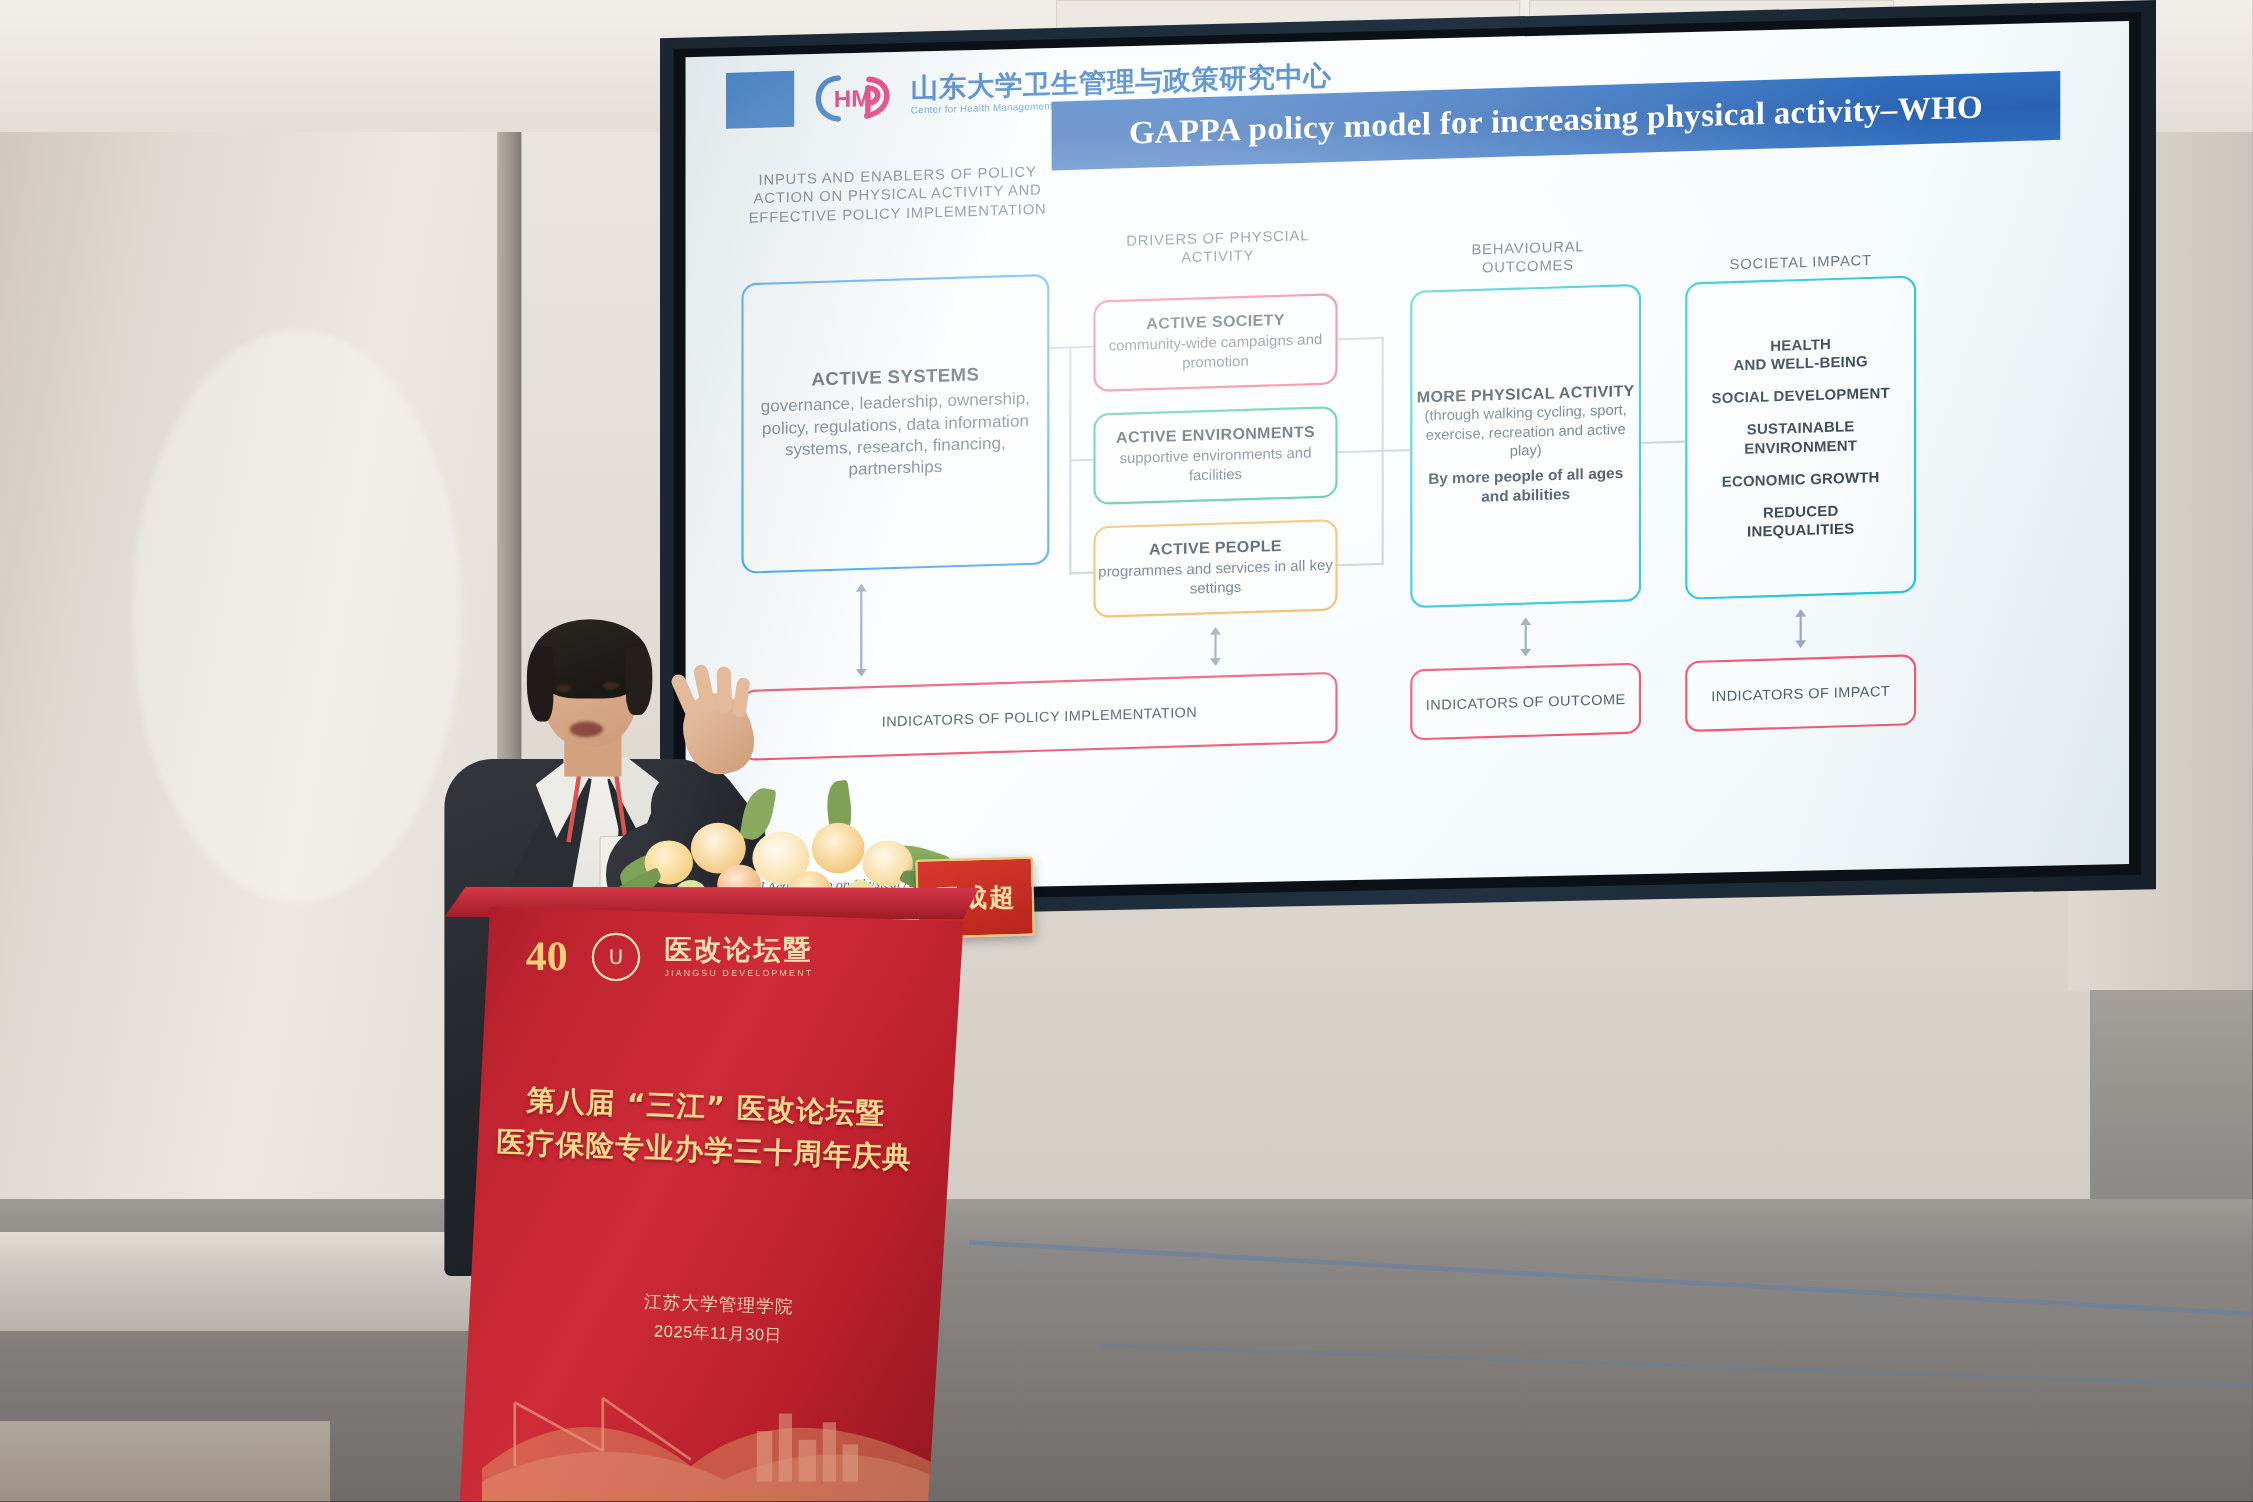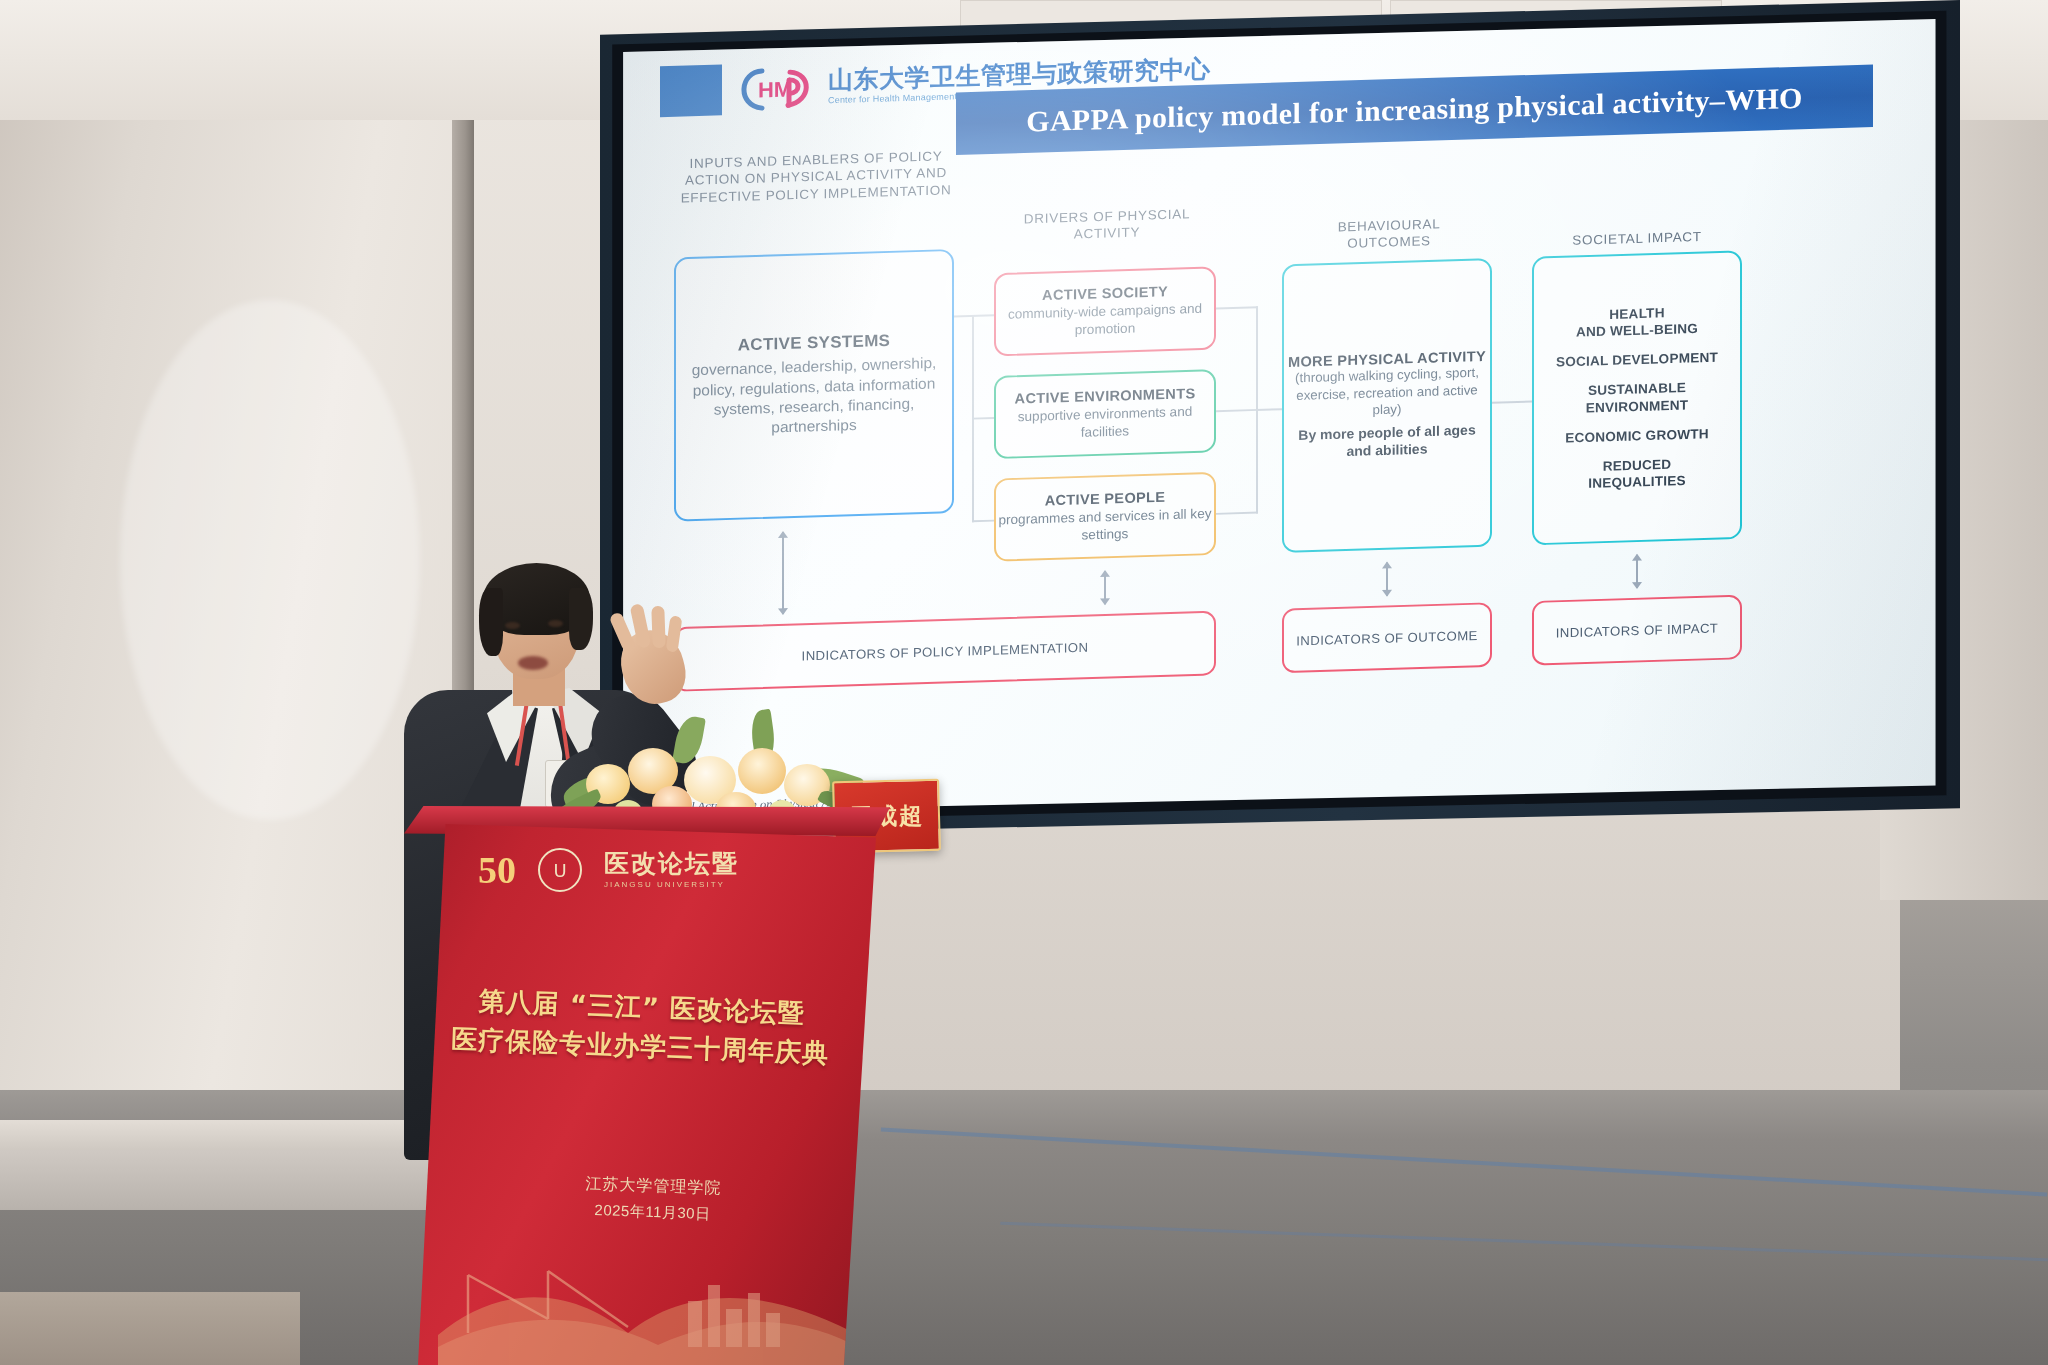--- a/index.html
+++ b/index.html
@@ -362,25 +362,25 @@
     <div class="leaf" style="left:-10px;top:100px;width:58px;height:18px;transform:rotate(-26deg);background:#74994f;"></div>
   </div>
 
   <div class="nameplate">
     <span>周成超</span>
   </div>
 
   <div class="podium-top"></div>
   <div class="podium">
     <div class="pod-logos">
-      <div class="pod-30">50</div>
+      <div class="pod-30">40</div>
       <div class="pod-seal">U</div>
       <div class="pod-uni">
         <span class="cn">医改论坛暨</span>
-        <span class="en">JIANGSU UNIVERSITY</span>
+        <span class="en">JIANGSU DEVELOPMENT</span>
       </div>
     </div>
     <div class="pod-title">
       <div>第八届 “三江” 医改论坛暨</div>
       <div>医疗保险专业办学三十周年庆典</div>
     </div>
     <div class="pod-foot">
       <div class="a">江苏大学管理学院</div>
       <div class="b">2025年11月30日</div>
     </div>

